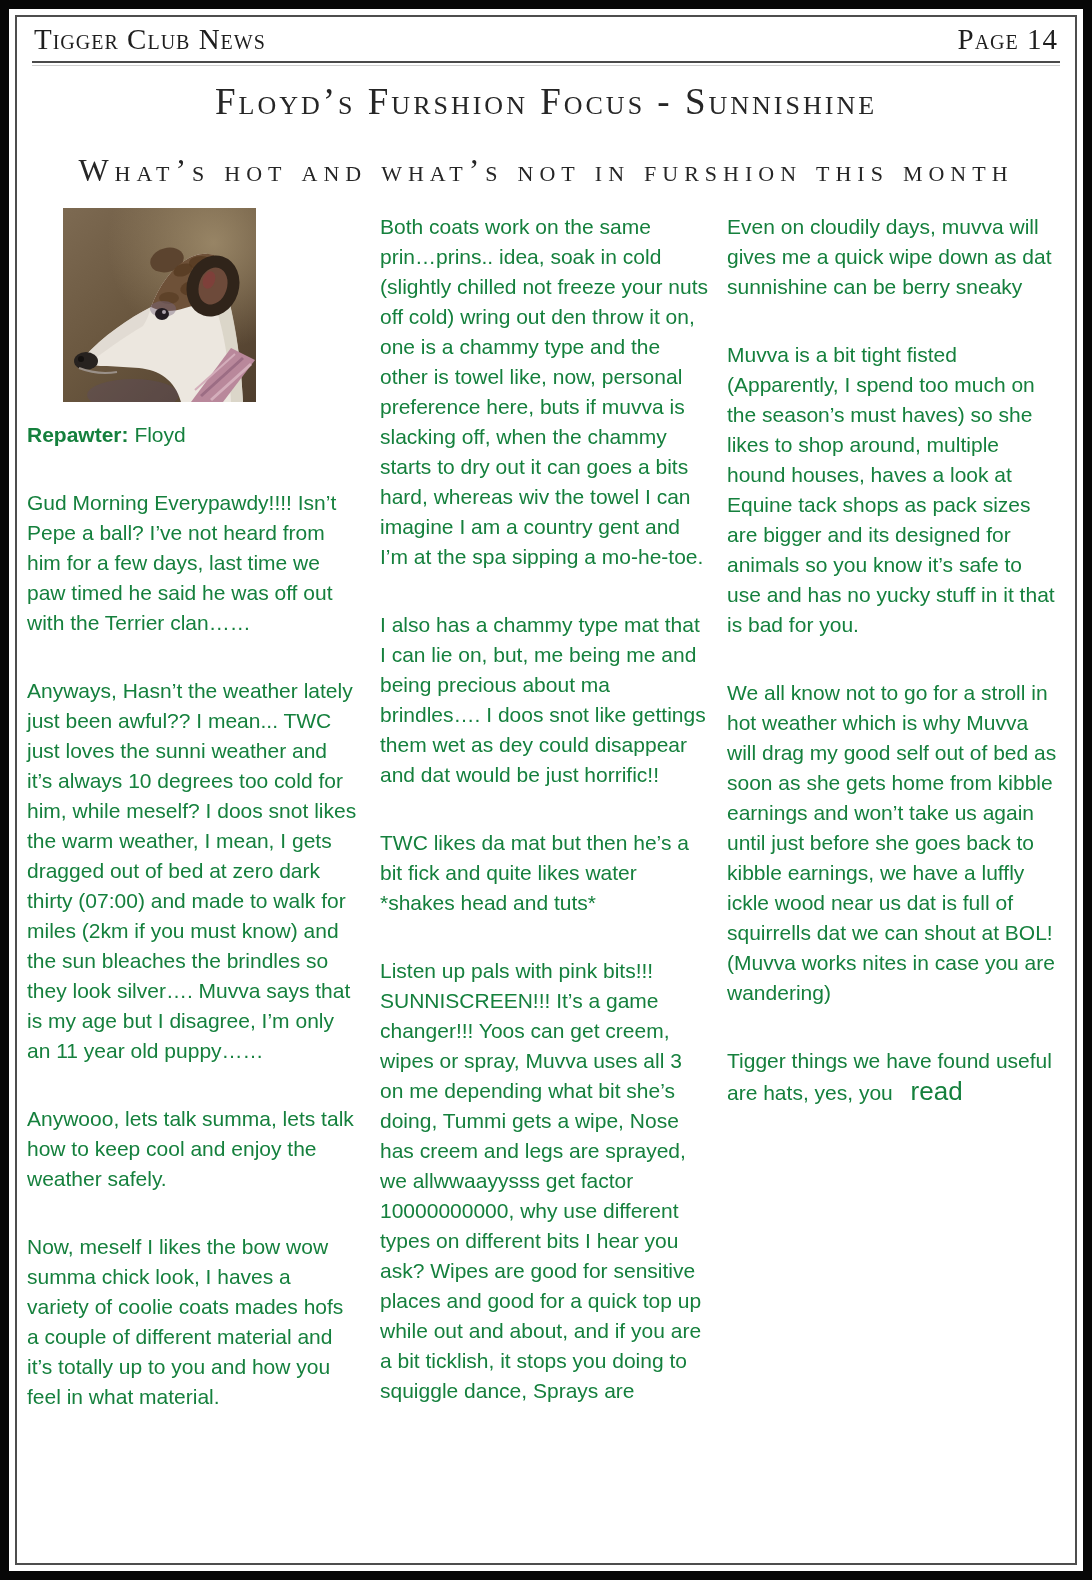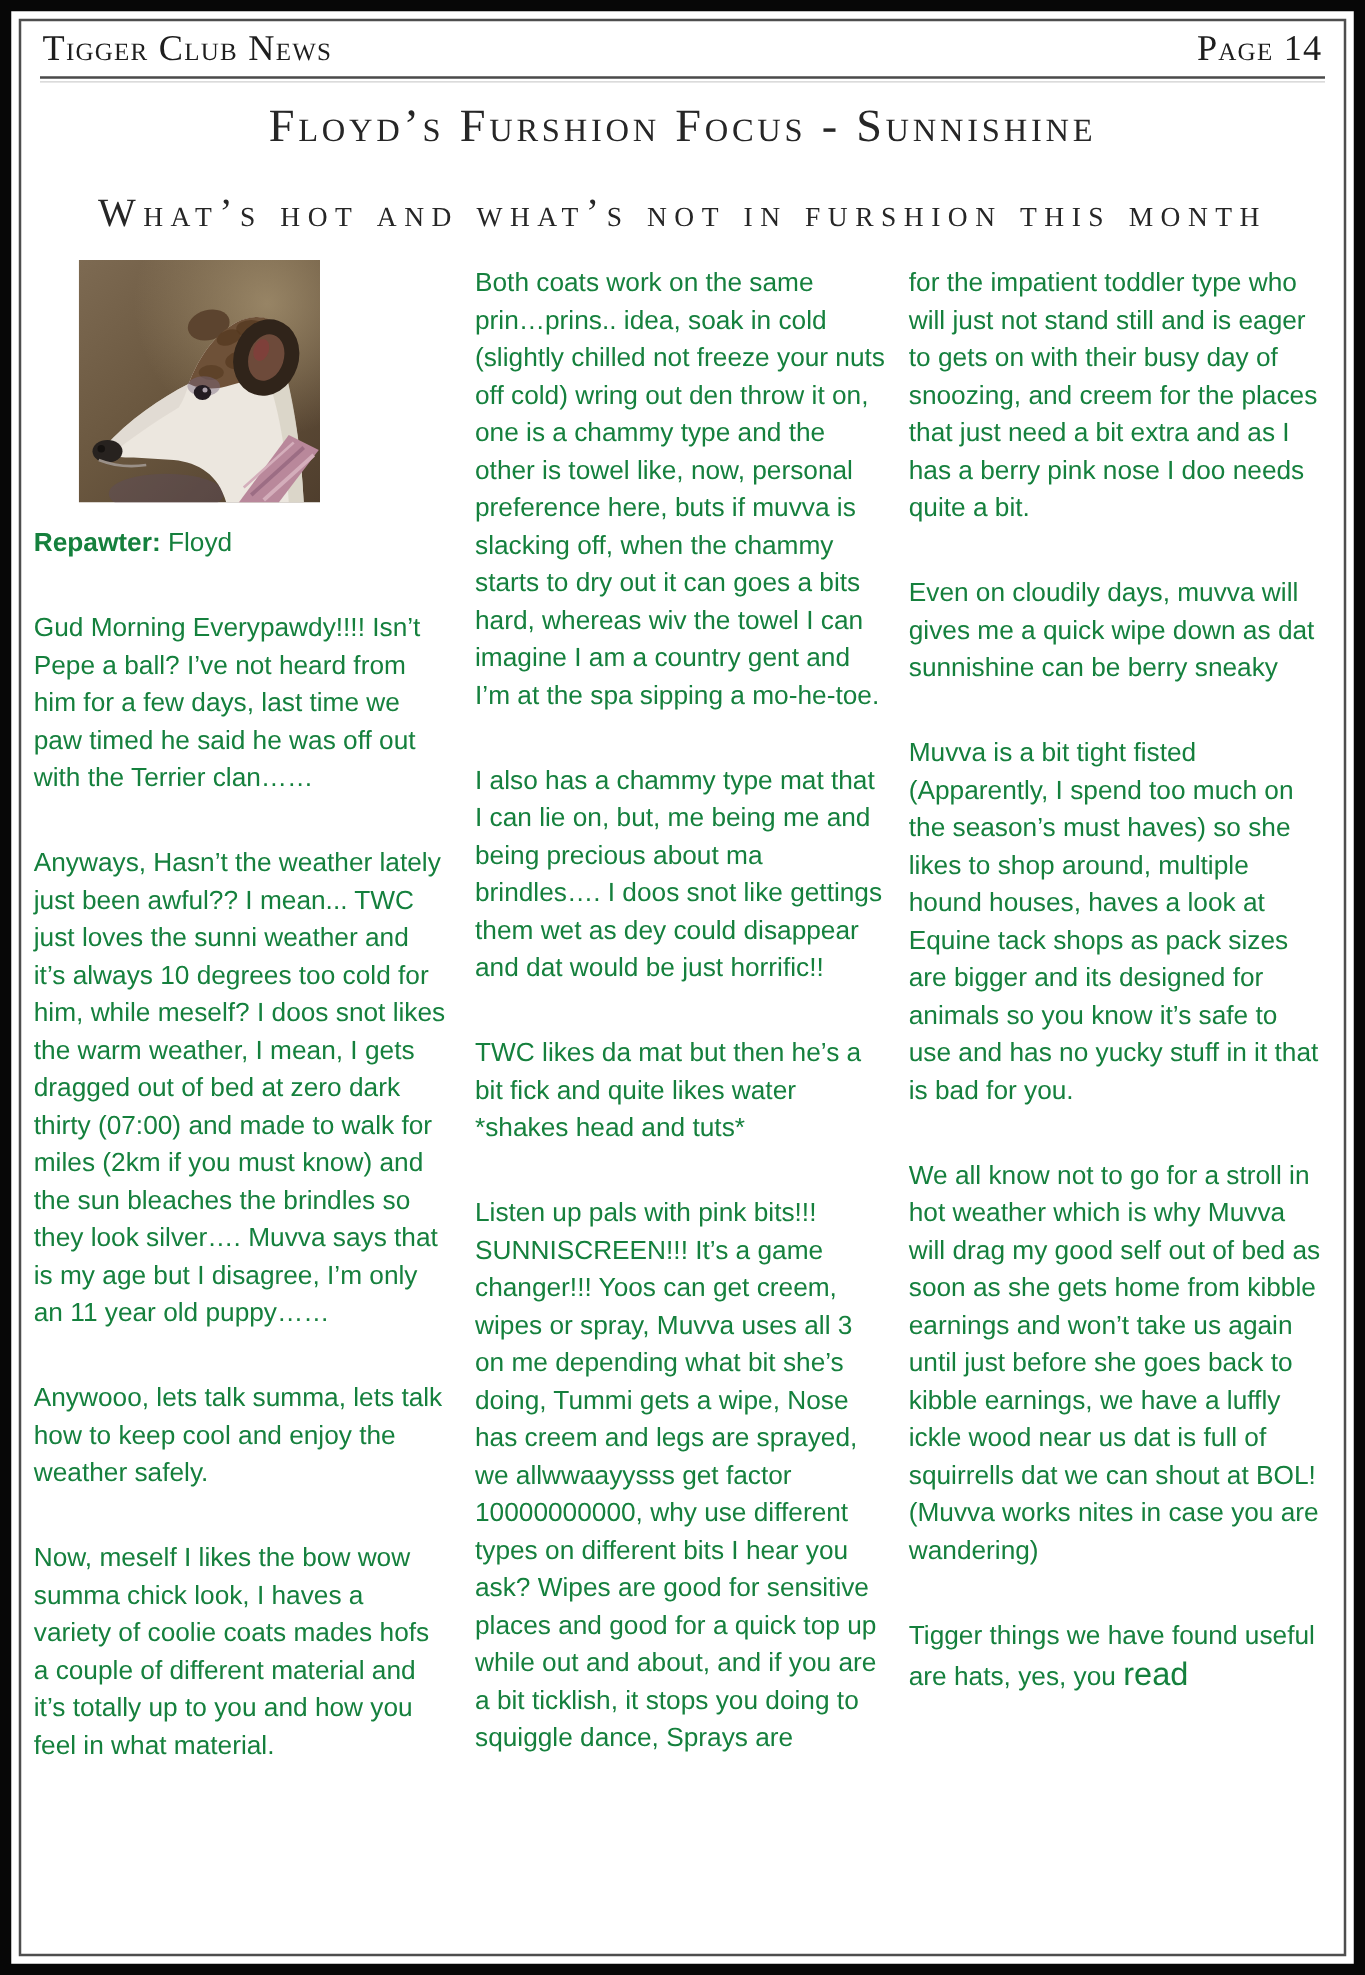--- a/index.html
+++ b/index.html
@@ -39,21 +39,21 @@
     text-align:left;
   }
   #col1{left:27px;top:208px;width:331px;}
   #col2{left:380px;top:212px;width:329px;}
   #col3{left:727px;top:212px;width:331px;}
   .col p{margin:0 0 38px 0;}
 
   .photo{display:block;width:193px;height:194px;margin:0 0 18px 36px;}
   .byline{margin:0 0 36px 0;}
   .byline .label{font-weight:bold;}
-  .read-big{font-size:26px;}
+  .read-big{font-size:26px;margin-left:12px;}
 </style>
 </head>
 <body>
 
 <div class="frame-outer"></div>
 <div class="frame-inner"></div>
 
 <div class="masthead">
   <span>Tigger Club News</span>
   <span>Page 14</span>
@@ -130,20 +130,19 @@
 </div>
 
 <div class="col" id="col2">
   <p>Both coats work on the same prin…prins.. idea, soak in cold (slightly chilled not freeze your nuts off cold) wring out den throw it on, one is a chammy type and the other is towel like, now, personal preference here, buts if muvva is slacking off, when the chammy starts to dry out it can goes a bits hard, whereas wiv the towel I can imagine I am a country gent and I’m at the spa sipping a mo-he-toe.</p>
   <p>I also has a chammy type mat that I can lie on, but, me being me and being precious about ma brindles…. I doos snot like gettings them wet as dey could disappear and dat would be just horrific!!</p>
   <p>TWC likes da mat but then he’s a bit fick and quite likes water *shakes head and tuts*</p>
   <p>Listen up pals with pink bits!!! SUNNISCREEN!!! It’s a game changer!!! Yoos can get creem, wipes or spray, Muvva uses all 3 on me depending what bit she’s doing, Tummi gets a wipe, Nose has creem and legs are sprayed, we allwwaayysss get factor 10000000000, why use different types on different bits I hear you ask? Wipes are good for sensitive places and good for a quick top up while out and about, and if you are a bit ticklish, it stops you doing to squiggle dance, Sprays are</p>
 </div>
 
 <div class="col" id="col3">
-  <p>for the impatient toddler type who will just not stand still and is eager to gets on with their busy day of snoozing, and creem for the places that just need a bit extra and as I has a berry pink nose I doo needs quite a bit.</p>
   <p>Even on cloudily days, muvva will gives me a quick wipe down as dat sunnishine can be berry sneaky</p>
   <p>Muvva is a bit tight fisted (Apparently, I spend too much on the season’s must haves) so she likes to shop around, multiple hound houses, haves a look at Equine tack shops as pack sizes are bigger and its designed for animals so you know it’s safe to use and has no yucky stuff in it that is bad for you.</p>
   <p>We all know not to go for a stroll in hot weather which is why Muvva will drag my good self out of bed as soon as she gets home from kibble earnings and won’t take us again until just before she goes back to kibble earnings, we have a luffly ickle wood near us dat is full of squirrells dat we can shout at BOL! (Muvva works nites in case you are wandering)</p>
   <p>
     <span>Tigger things we have found useful are hats, yes, you </span><span class="read-big">read</span>
   </p>
 </div>
 
 </body></html>

